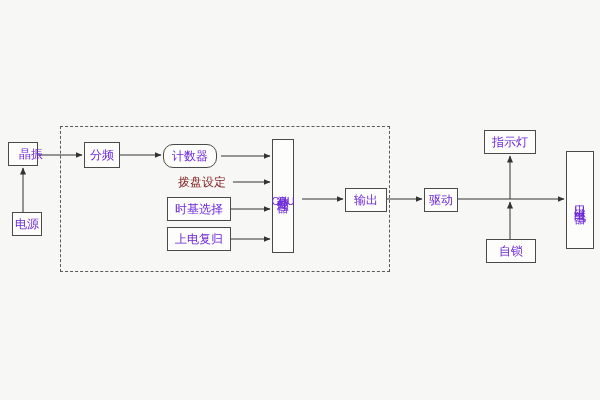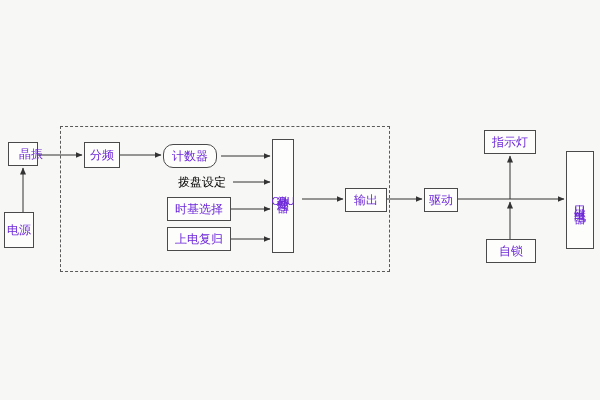--- a/index.html
+++ b/index.html
@@ -20,21 +20,21 @@
     color:#6d28d9;
     font-size:12px;
     display:flex;
     align-items:center;
     justify-content:center;
     box-sizing:border-box;
     white-space:nowrap;
   }
   .plainlabel{
     position:absolute;
-    color:#000000;
+    color:#7f1d1d;
     font-size:12px;
     display:flex;
     align-items:center;
     justify-content:center;
     box-sizing:border-box;
     white-space:nowrap;
   }
   .vtext{
     writing-mode:vertical-lr;
     text-orientation:upright;
@@ -78,21 +78,21 @@
     <line x1="231" y1="239" x2="270" y2="239" marker-end="url(#arrow)"></line>
     <line x1="302" y1="199" x2="343" y2="199" marker-end="url(#arrow)"></line>
     <line x1="379" y1="199" x2="422" y2="199" marker-end="url(#arrow)"></line>
     <line x1="458" y1="199" x2="564" y2="199" marker-end="url(#arrow)"></line>
     <line x1="510" y1="199" x2="510" y2="156" marker-end="url(#arrow)"></line>
     <line x1="510" y1="239" x2="510" y2="202" marker-end="url(#arrow)"></line>
   </svg>
 
   <div class="box" style="left:8px;top:142px;width:30px;height:24px;padding-left:16px;">晶振</div>
 
-  <div class="box" style="left:4px;top:212px;width:30px;height:36px;">电源</div>
+  <div class="box" style="left:12px;top:212px;width:30px;height:24px;">电源</div>
 
   <div class="box" style="left:84px;top:142px;width:36px;height:26px;text-align:right;">分频</div>
 
   <div class="box" style="left:163px;top:144px;width:54px;height:24px;border-radius:10px;">计数器</div>
 
   <div class="plainlabel" style="left:172px;top:172px;width:60px;height:20px;">拨盘设定</div>
 
   <div class="box" style="left:167px;top:197px;width:64px;height:24px;">时基选择</div>
 
   <div class="box" style="left:167px;top:227px;width:64px;height:24px;">上电复归</div>

